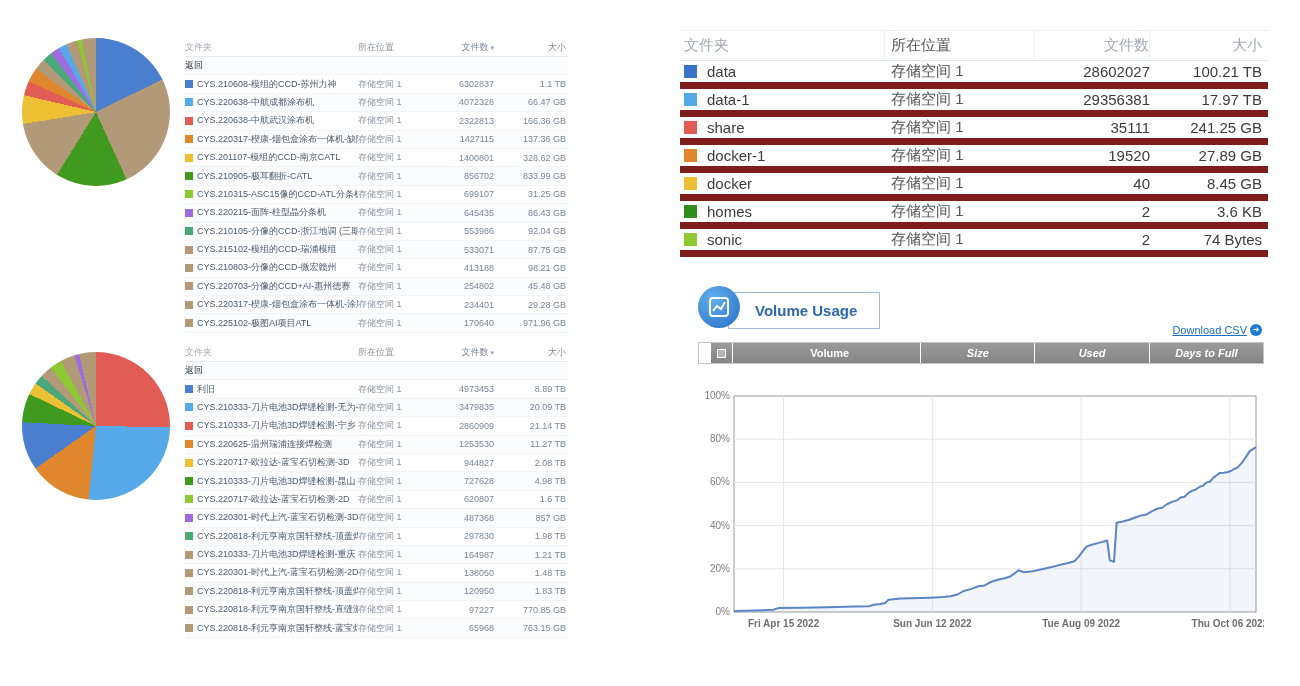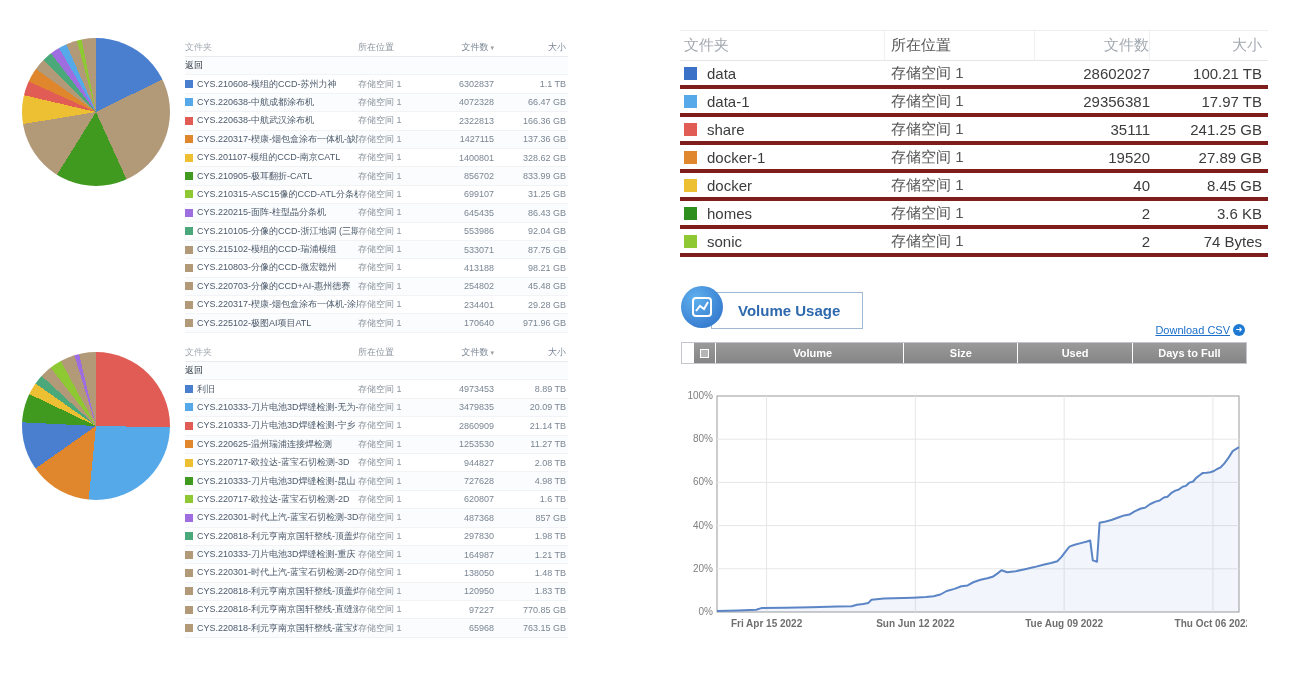--- a/index.html
+++ b/index.html
@@ -20,21 +20,21 @@
   .ftable .c-files{ width:64px; text-align:right; color:#7a8694; }
   .ftable .c-size { width:74px; text-align:right; color:#7a8694; padding-right:2px; }
   .chip { width:8px; height:8px; flex:0 0 auto; display:inline-block; }
   .sortarrow { color:#9aa0a6; font-size:7px; margin-left:2px; }
 
   
   .btable { font-size:15px; color:#3c3c3c; }
   .btable .fhead { display:flex; color:#a3a9b1; border-top:1px solid #eceff1; border-bottom:1px solid #e4e7ea; height:31px; align-items:center; }
   .btable .fhead > div { border-right:1px solid #eef0f2; height:100%; display:flex; align-items:center; }
   .btable .fhead > div:last-child { border-right:none; }
-  .btable .frow { display:flex; height:28px; align-items:center; border-bottom:4px solid #7f1d1d; }
+  .btable .frow { display:flex; height:28px; align-items:center; border-bottom:7px solid #7f1d1d; }
   .btable .c-name { flex:1; display:flex; align-items:center; gap:10px; padding-left:4px; }
   .btable .c-loc  { width:150px; color:#555; padding-left:6px; }
   .btable .c-files{ width:115px; text-align:right; justify-content:flex-end; }
   .btable .c-size { width:118px; text-align:right; justify-content:flex-end; padding-right:6px; }
   .btable .fhead .c-files, .btable .fhead .c-size { display:flex; }
   .btable .chip { width:13px; height:13px; }
 
   
   .vu-titlebox { position:absolute; left:30px; top:6px; border:1px solid #9fb8d4; padding:9px 22px 9px 26px; color:#2e69ae; font-weight:bold; font-size:15px; background:#fff; }
   .vu-icon { position:absolute; left:0; top:0; width:42px; height:42px; border-radius:50%;
@@ -42,21 +42,21 @@
              display:flex; align-items:center; justify-content:center; }
   .vu-dl { position:absolute; right:2px; top:38px; font-size:11px; color:#1b6fc9; text-decoration:underline; display:flex; gap:3px; align-items:center; }
   .dl-circ { width:12px; height:12px; border-radius:50%; background:#1e7ad2; color:#fff; font-size:8px; line-height:12px; text-align:center; text-decoration:none; display:inline-block; }
   .vu-table { position:absolute; left:0; top:56px; width:100%; border:1px solid #c3c7cc; font-size:11px;padding-left:12px; }
   .vu-thead { display:flex; background:linear-gradient(#9a9a9a,#858585); color:#fff; font-weight:bold; height:20px; align-items:center; }
   .vu-thead > div, .vu-trow > div { border-right:1px solid #fff; height:100%; display:flex; align-items:center; justify-content:center; }
   .vu-thead > div:last-child, .vu-trow > div:last-child { border-right:none; }
   .vu-trow { display:flex; background:#d9e4f4; color:#333; height:20px; align-items:center; }
   .vu-ck { width:22px; flex:0 0 auto; }
   .vu-vol { flex:1.6; justify-content:flex-start !important; gap:6px; padding-left:6px; }
-  .vu-col { flex:1; }
+  .vu-col { flex:1;font-style:italic; }
   .ckbox-h { width:9px; height:9px; border:1px solid #fff; background:#b5b5b5; }
   .vu-legend { width:11px; height:11px; background:#2458a6; border:1px solid #1b4585; }
   .vu-trow input { width:11px; height:11px; }
 </style>
 </head>
 <body>
 
 <div class="abs pie" style="left: 22px; top: 38px; width: 148px; height: 148px; background: conic-gradient(rgb(74, 127, 208) 0%, rgb(74, 127, 208) 17.7083%, rgb(178, 154, 120) 17.7083%, rgb(178, 154, 120) 43.2292%, rgb(63, 154, 31) 43.2292%, rgb(63, 154, 31) 58.8542%, rgb(178, 154, 120) 58.8542%, rgb(178, 154, 120) 72.3958%, rgb(236, 192, 50) 72.3958%, rgb(236, 192, 50) 78.6458%, rgb(224, 92, 85) 78.6458%, rgb(224, 92, 85) 81.7708%, rgb(224, 134, 44) 81.7708%, rgb(224, 134, 44) 84.8958%, rgb(178, 154, 120) 84.8958%, rgb(178, 154, 120) 87.5%, rgb(74, 168, 122) 87.5%, rgb(74, 168, 122) 89.5833%, rgb(158, 110, 224) 89.5833%, rgb(158, 110, 224) 91.6667%, rgb(86, 169, 232) 91.6667%, rgb(86, 169, 232) 93.4375%, rgb(178, 154, 120) 93.4375%, rgb(178, 154, 120) 95.8333%, rgb(142, 200, 50) 95.8333%, rgb(142, 200, 50) 96.875%, rgb(178, 154, 120) 96.875%, rgb(178, 154, 120) 100%);"></div>
 
 <div class="abs ftable" style="left:185px; top:38px; width:383px;">
@@ -404,21 +404,21 @@
           <span class="chip" style="background: rgb(142, 200, 50);"></span>
           <span>sonic</span>
         </div>
         <div class="c-loc">存储空间 1</div>
         <div class="c-files">2</div>
         <div class="c-size">74 Bytes</div>
       </div>
     </div>
 </div>
 
-<div class="abs" style="left:681px; top:286px; width:566px; height:380px;">
+<div class="abs" style="left:698px; top:286px; width:566px; height:380px;">
 
   <div class="vu-icon">
     <svg width="22" height="22" viewBox="0 0 22 22">
       <rect x="2" y="2" width="18" height="18" rx="3" fill="none" stroke="#fff" stroke-width="2"></rect>
       <polyline points="5,15 9,10 13,13 17,6" fill="none" stroke="#fff" stroke-width="2"></polyline>
     </svg>
   </div>
   <div class="vu-titlebox">Volume Usage</div>
 
   <div class="vu-dl">

